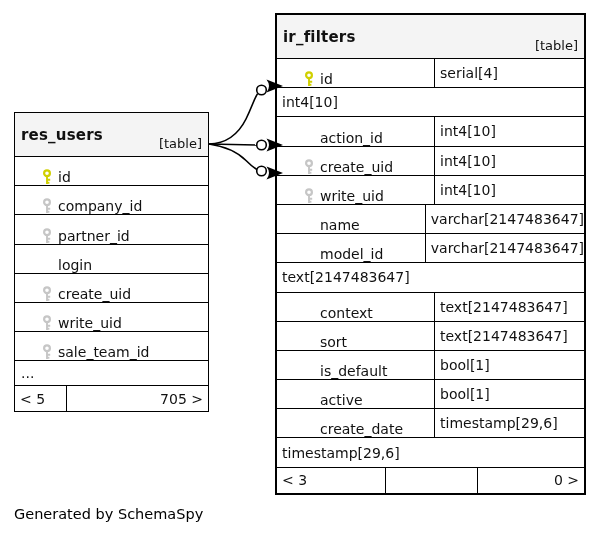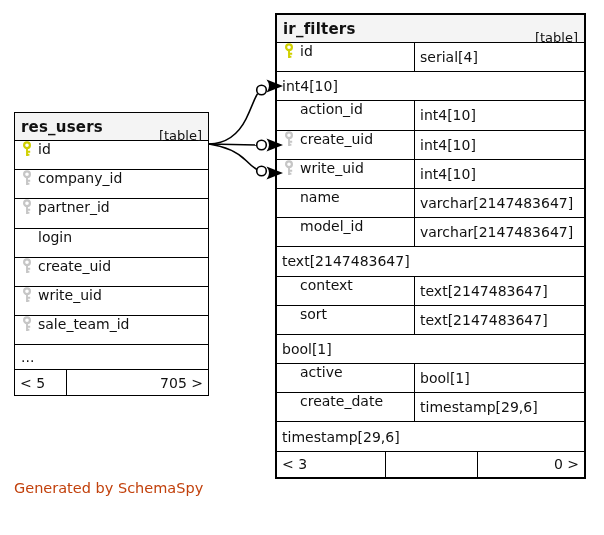--- a/index.html
+++ b/index.html
@@ -4,26 +4,26 @@
 <style>
   html,body { margin:0; padding:0; background:#ffffff; }
   body { font-family:"DejaVu Sans","Liberation Sans",sans-serif; color:#111; }
   .canvas { position:relative; width:604px; height:535px; background:#fff; overflow:hidden; }
 
   .db-table { position:absolute; background:#fff; border:1px solid #000; box-sizing:border-box; z-index:1; }
   #table-res_users { left:14px; top:112px; width:195px; }
   #table-ir_filters { left:275px; top:13px; width:311px; border-width:2px; }
 
   .tbl-header { background:#f4f4f4; display:flex; justify-content:space-between; align-items:center;
-                height:28px; border-bottom:1px solid #000; box-sizing:border-box; padding:0 6px; }
+                height:44px; border-bottom:1px solid #000; box-sizing:border-box; padding:0 6px; }
   .tbl-name { font-weight:bold; font-size:15px; letter-spacing:0.2px; }
   .tbl-tag  { font-size:13px;margin-top:17px; }
 
   .row { display:flex; align-items:stretch; height:29.2px; border-bottom:1px solid #000; box-sizing:border-box; background:#fff; }
-  .cell-name { display:flex; align-items:flex-start; box-sizing:border-box; }
+  .cell-name { display:flex; align-items:flex-end; box-sizing:border-box;margin-left:20px; }
   #table-ir_filters .cell-name { width:138px; border-right:1px solid #000; }
   #table-res_users  .cell-name { flex:1; }
   .key-slot { width:13px; margin-left:5px; display:flex; justify-content:center; align-items:center; }
   .col-label { margin-left:5px; font-size:14px; white-space:nowrap; }
   .cell-type { flex:1; display:flex; align-items:center; padding-left:5px; font-size:14px; white-space:nowrap; }
 
   .ellipsis-row { height:25px; border-bottom:1px solid #000; box-sizing:border-box;
                   display:flex; align-items:center; padding-left:6px; font-size:14px; }
 
   .tbl-footer { display:flex; height:25px; font-size:14px; }
@@ -31,21 +31,21 @@
   .fcell + .fcell { border-left:1px solid #000; }
   .f-center { justify-content:center; }
   .f-right { justify-content:flex-end; flex:1; }
   #table-res_users .f-left { width:51px; }
   #table-res_users .f-center { width:72px; }
   #table-ir_filters .f-left { width:108px; }
   #table-ir_filters .f-center { width:92px; }
 
   .connectors { position:absolute; left:0; top:0; z-index:5; pointer-events:none; }
 
-  .credit { position:absolute; left:14px; top:480px; font-size:14.5px; color:#c2410c; }
+  .credit { position:absolute; left:14px; top:506px; font-size:14.5px; color:#000000; }
 </style>
 </head>
 <body>
 
 <div class="canvas">
 
   <svg class="connectors" width="604" height="535" viewBox="0 0 604 535">
     <g fill="none" stroke="#000" stroke-width="1.6">
       <path d="M209,144 C230,143.5 240,131 246,119 C252,107 254,99 257.6,93.6"></path>
       <path d="M209,144 L256.6,145"></path>
@@ -226,20 +226,24 @@
           <div class="cell-type">text[2147483647]</div>
         </div>
         <div class="row">
           <div class="cell-name">
             <span class="key-slot"></span>
             <span class="col-label">sort</span>
           </div>
           <div class="cell-type">text[2147483647]</div>
         </div>
         <div class="row">
+          <div class="cell-name">
+            <span class="key-slot"></span>
+            <span class="col-label">is_default</span>
+          </div>
           <div class="cell-type">bool[1]</div>
         </div>
         <div class="row">
           <div class="cell-name">
             <span class="key-slot"></span>
             <span class="col-label">active</span>
           </div>
           <div class="cell-type">bool[1]</div>
         </div>
         <div class="row">

